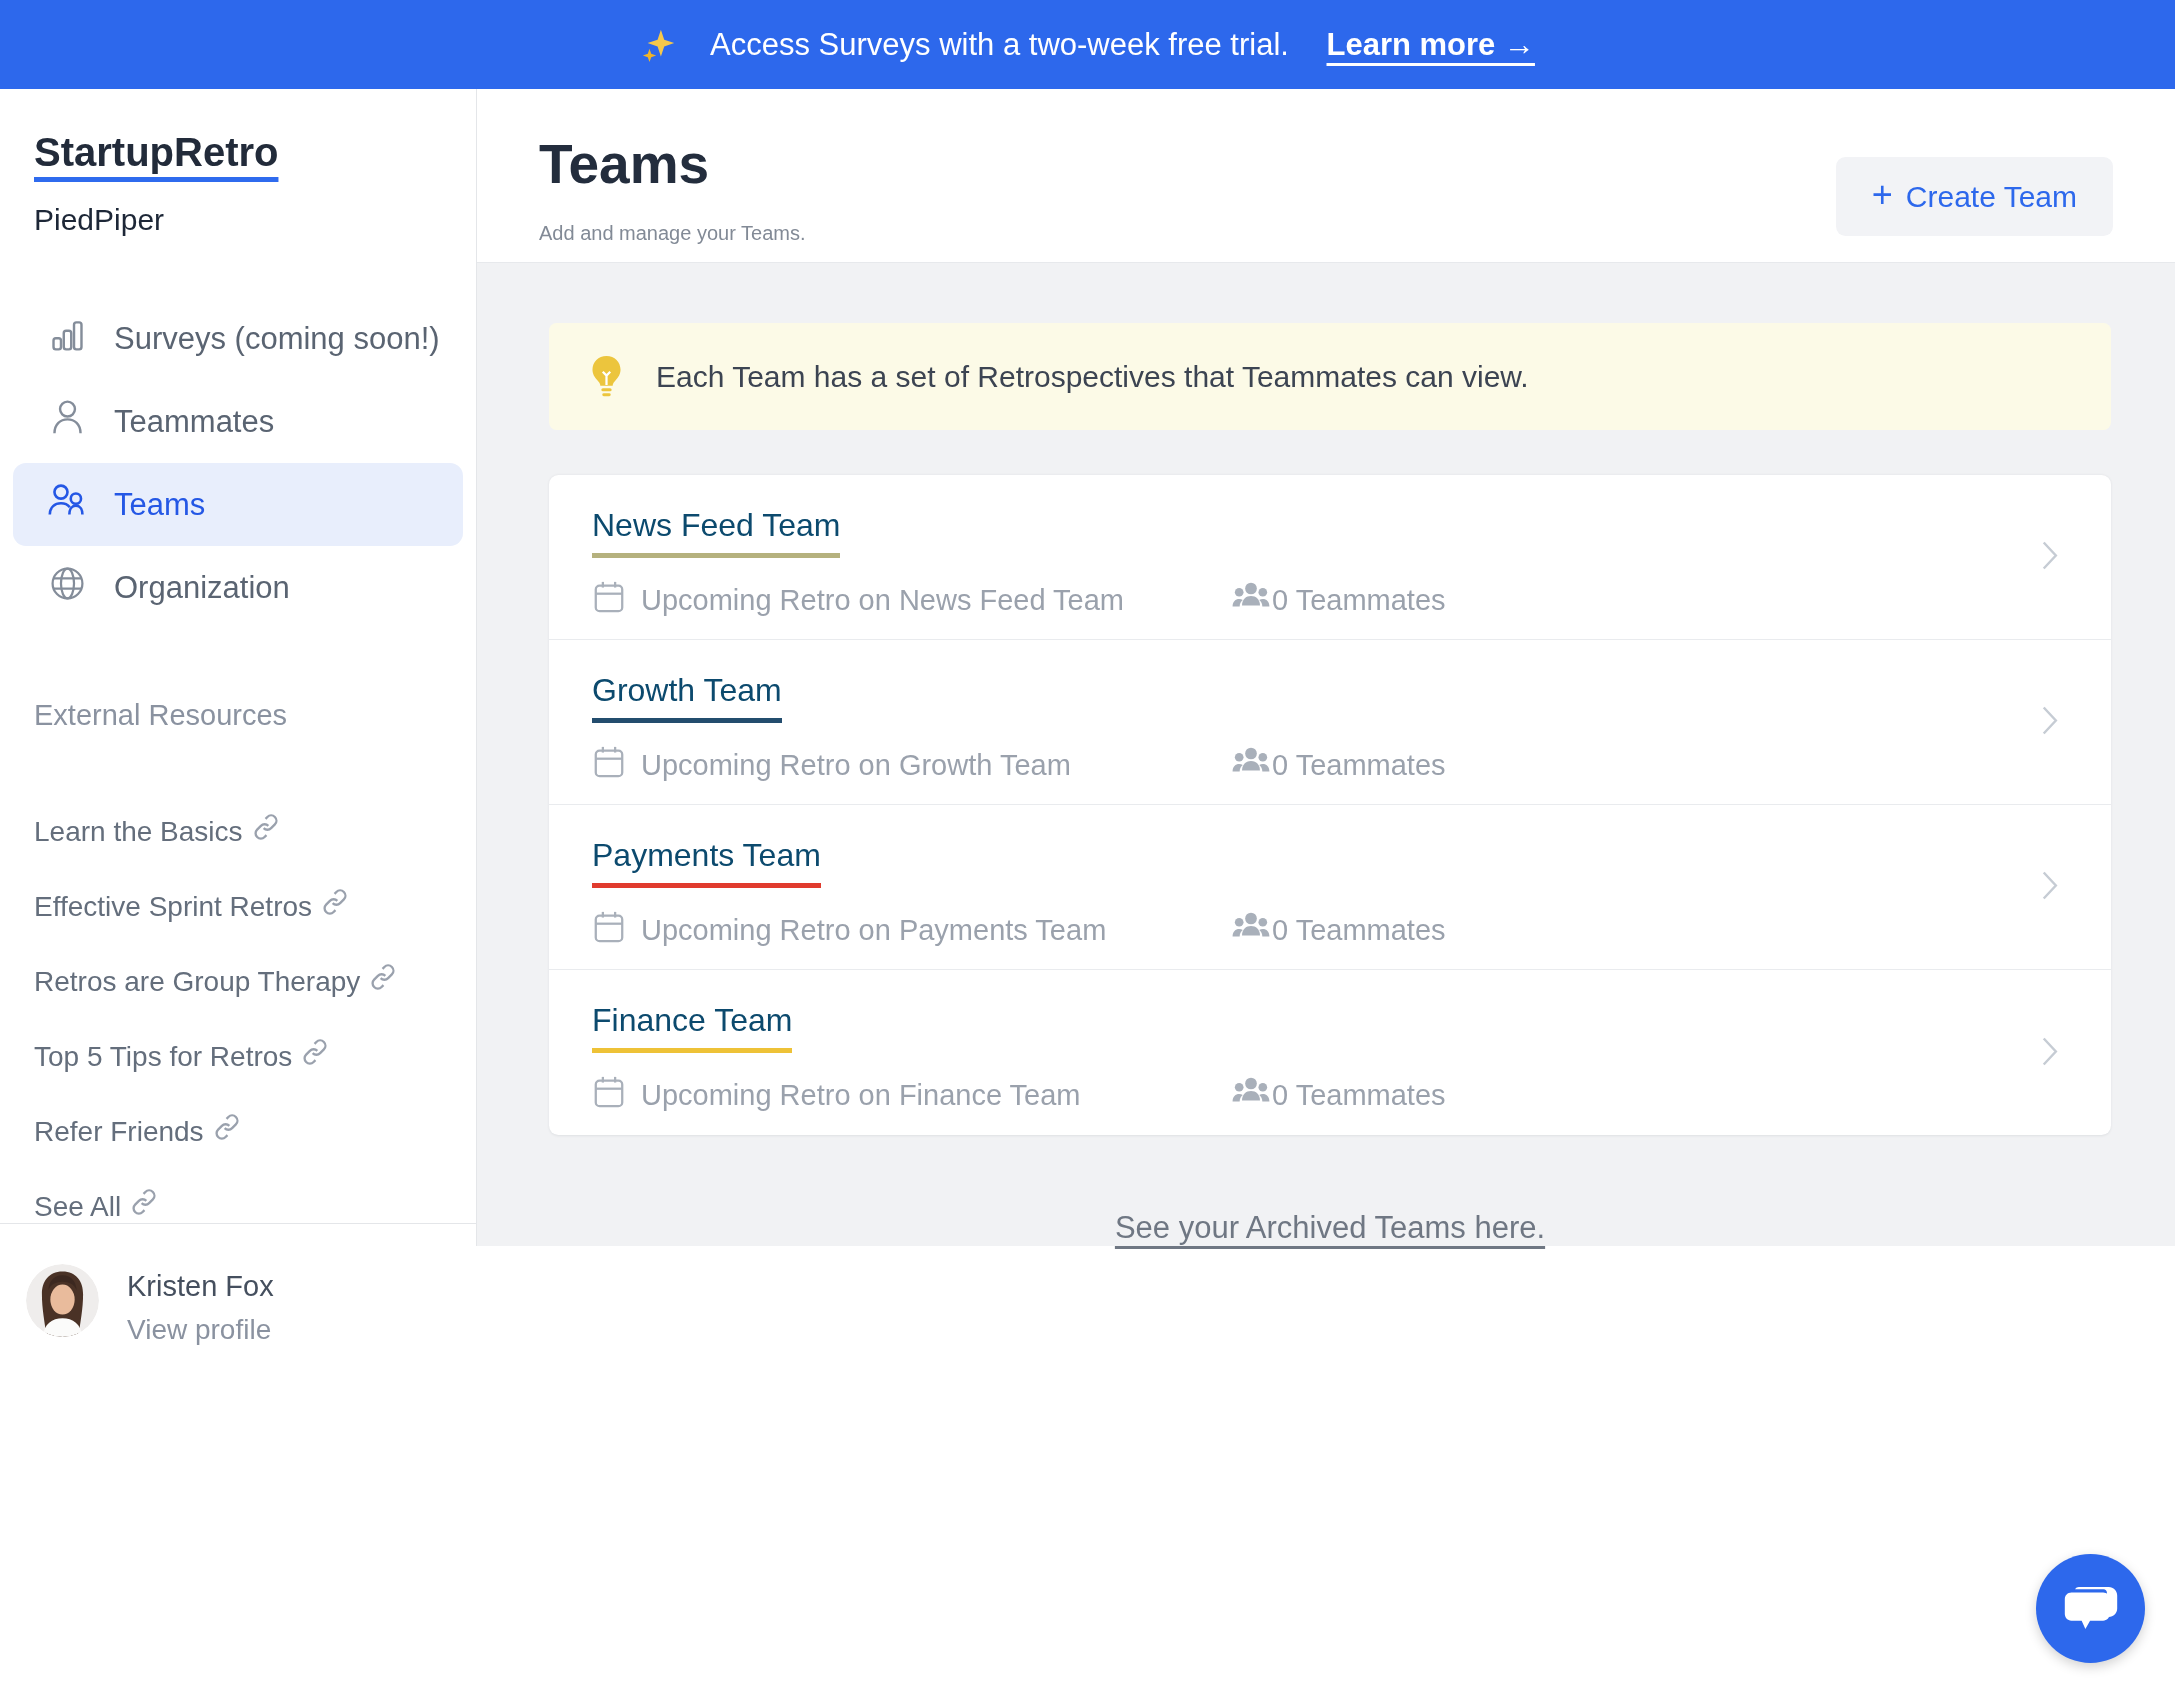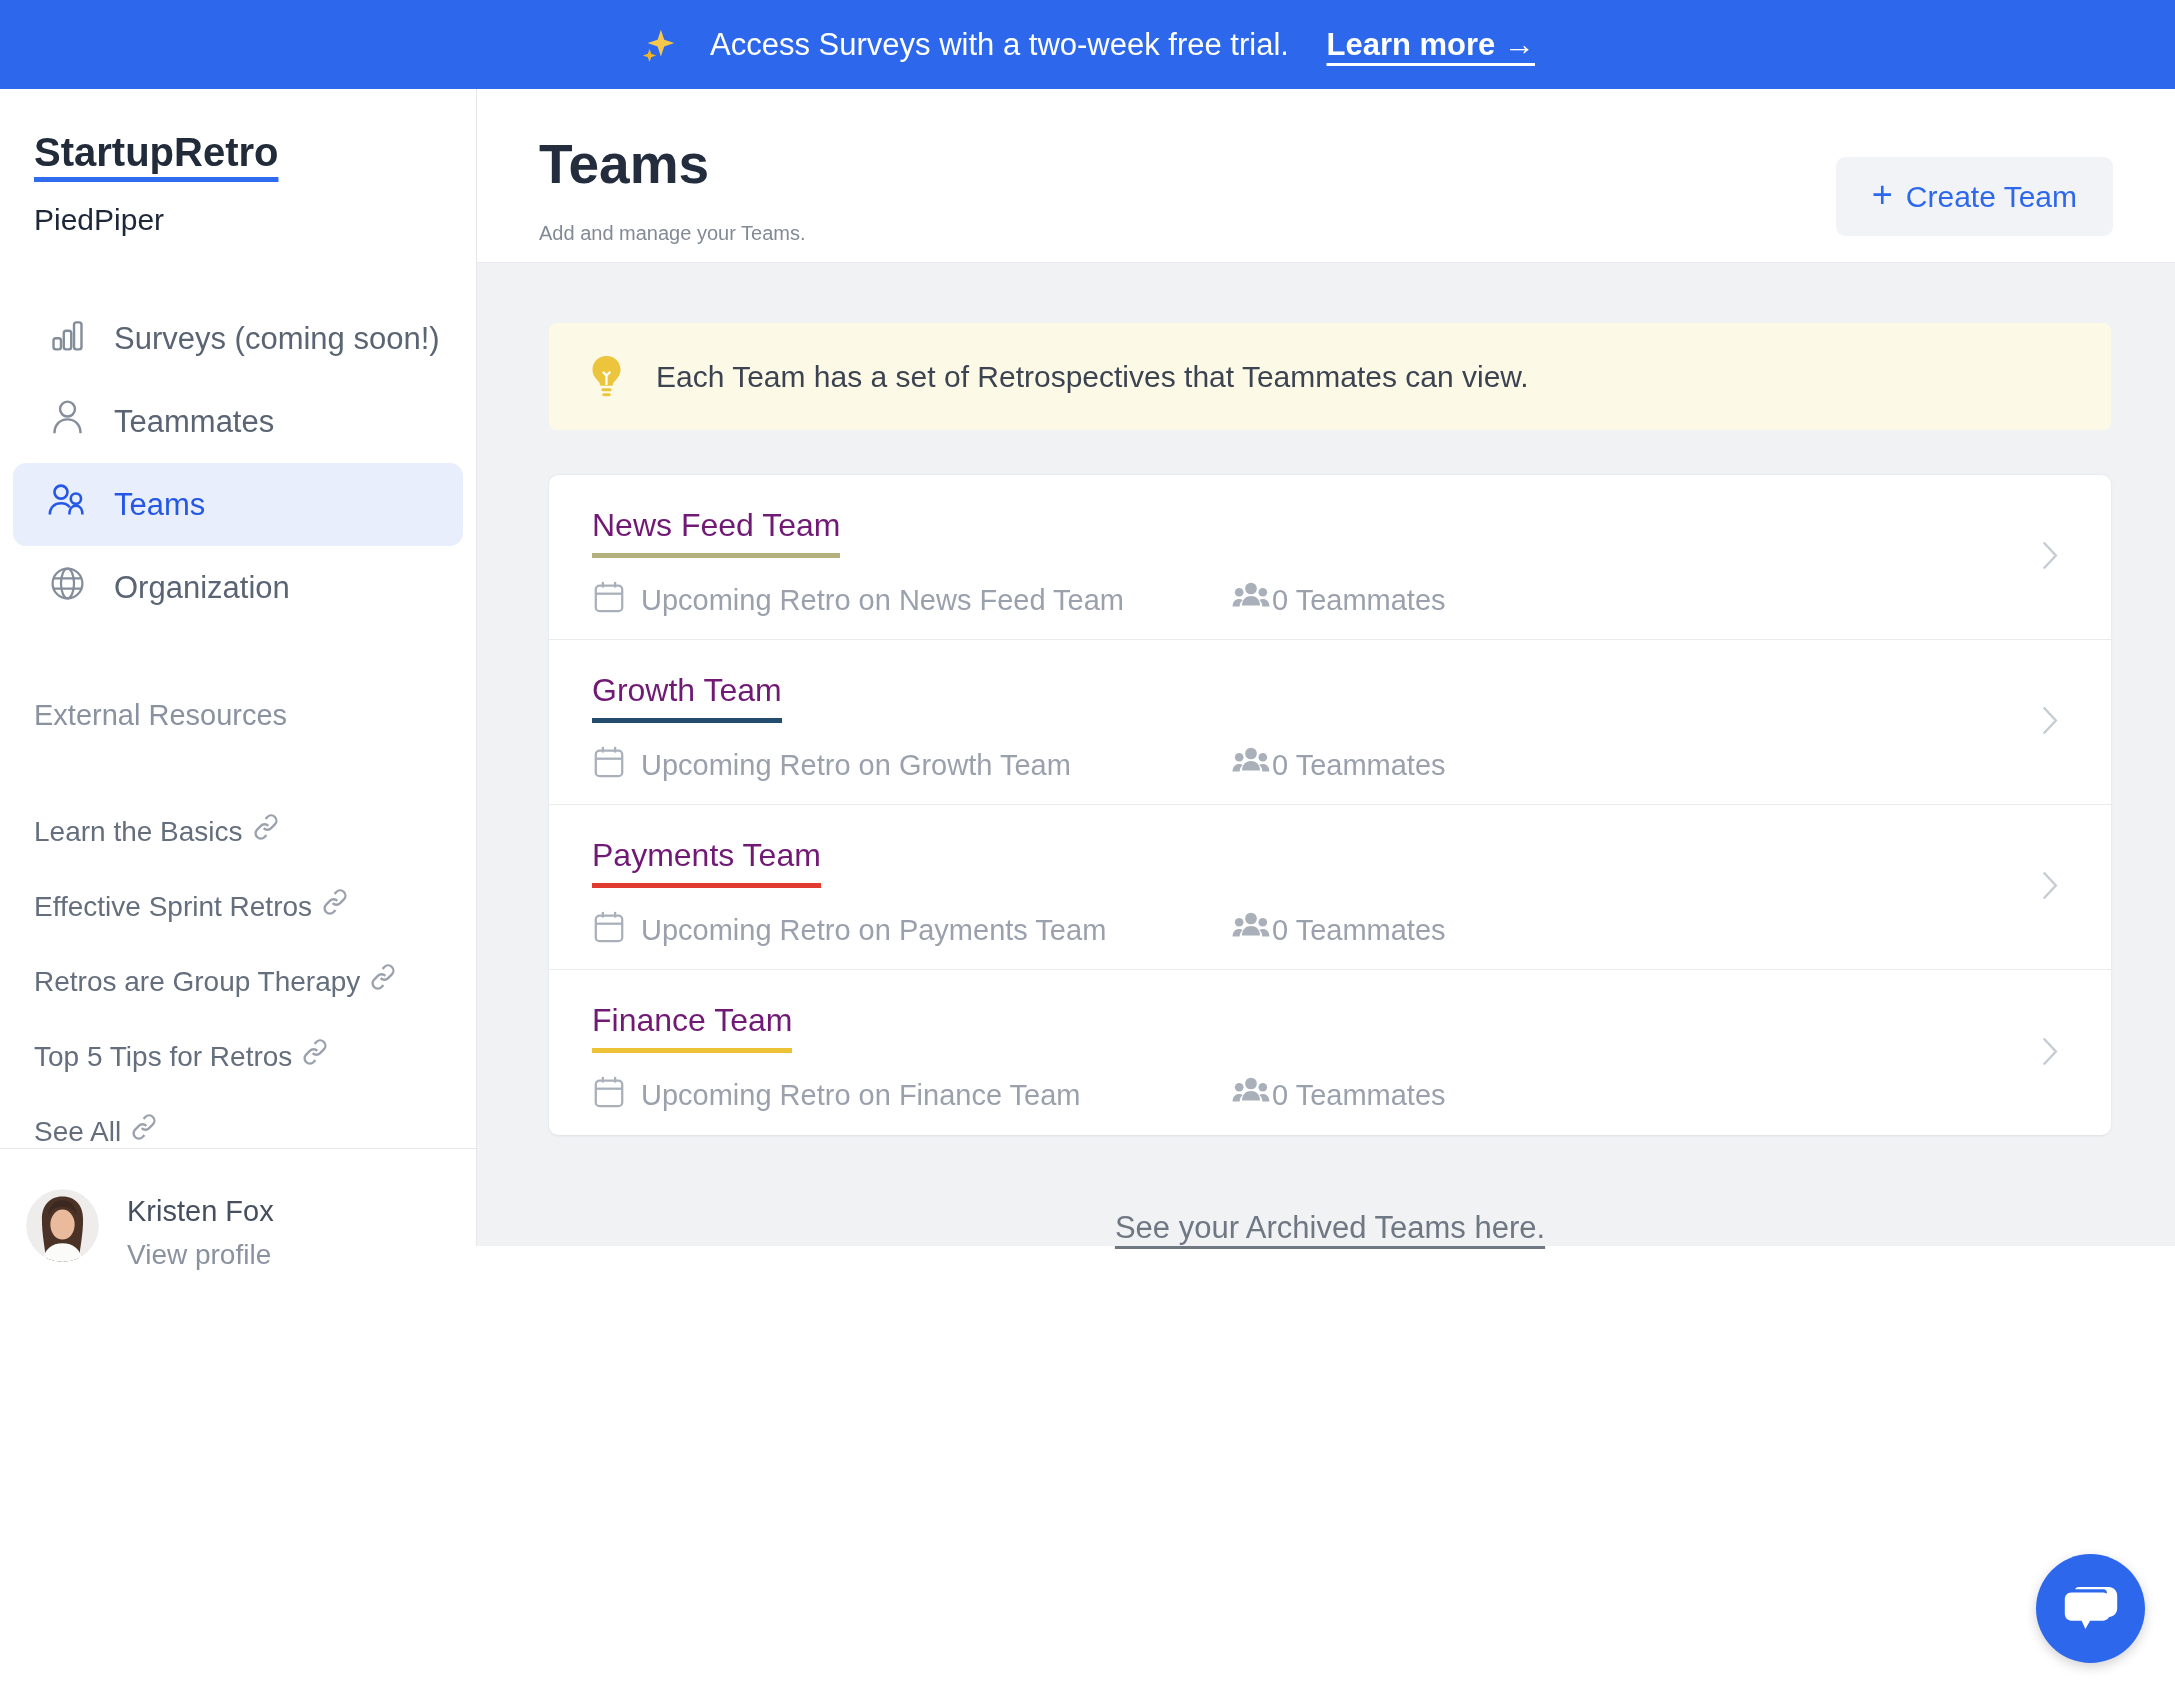--- a/index.html
+++ b/index.html
@@ -55,21 +55,21 @@
 
   .content { padding:60px 64px 0 72px; }
   .notice { background:#fcfae7; border-radius:7.5px; height:107px; display:flex;
     align-items:center; gap:28px; padding-left:36px; font-size:30px; color:#3c4452; }
 
   .card { margin-top:45px; background:#fff; border-radius:9.4px;
     box-shadow:0 0.9px 2.8px rgba(16,24,40,.08); }
   .team-row { height:165px; position:relative; padding:32px 53px 0 43px;
     border-bottom:1.9px solid #e9ebee; cursor:pointer; }
   .team-row:last-child { border-bottom:none; }
-  .team-name { display:inline-block; font-size:32px; color:#701a75;
+  .team-name { display:inline-block; font-size:32px; color:#0c4a6e;
     border-bottom:5.6px solid #999; padding-bottom:8.5px; cursor:pointer; }
   .team-sub { display:flex; align-items:center; margin-top:21px; }
   .retro-part { display:flex; align-items:center; gap:15px; width:640px;
     font-size:29px; color:#9aa1ac; }
   .mates-part { display:flex; align-items:center; gap:2px; font-size:29px; color:#9aa1ac; }
   .row-chevron { position:absolute; right:49px; top:50%; transform:translateY(-50%); }
 
   .archived { text-align:center; margin-top:75px; }
   .archived a { font-size:31px; color:#6f7783; text-decoration:underline;
     text-underline-offset:7.5px; cursor:pointer; }
@@ -169,20 +169,29 @@
         <span>Retros are Group Therapy</span>
         <span>
           <svg width="28" height="28" viewBox="0 0 24 24" fill="none" stroke="#9aa1ad" stroke-width="2">
             <path d="M10 13a4.5 4.5 0 0 0 6.4 0l3.2-3.2a4.5 4.5 0 0 0-6.4-6.4L11.6 5"></path>
             <path d="M14 11a4.5 4.5 0 0 0-6.4 0l-3.2 3.2a4.5 4.5 0 0 0 6.4 6.4l1.6-1.6"></path>
           </svg>
         </span>
       </div>
       <div class="ext-link">
         <span>Top 5 Tips for Retros</span>
+        <span>
+          <svg width="28" height="28" viewBox="0 0 24 24" fill="none" stroke="#9aa1ad" stroke-width="2">
+            <path d="M10 13a4.5 4.5 0 0 0 6.4 0l3.2-3.2a4.5 4.5 0 0 0-6.4-6.4L11.6 5"></path>
+            <path d="M14 11a4.5 4.5 0 0 0-6.4 0l-3.2 3.2a4.5 4.5 0 0 0 6.4 6.4l1.6-1.6"></path>
+          </svg>
+        </span>
+      </div>
+      <div class="ext-link">
+        <span>Refer Friends</span>
         <span>
           <svg width="28" height="28" viewBox="0 0 24 24" fill="none" stroke="#9aa1ad" stroke-width="2">
             <path d="M10 13a4.5 4.5 0 0 0 6.4 0l3.2-3.2a4.5 4.5 0 0 0-6.4-6.4L11.6 5"></path>
             <path d="M14 11a4.5 4.5 0 0 0-6.4 0l-3.2 3.2a4.5 4.5 0 0 0 6.4 6.4l1.6-1.6"></path>
           </svg>
         </span>
       </div>
       <div class="ext-link">
         <span>See All</span>
         <span>

